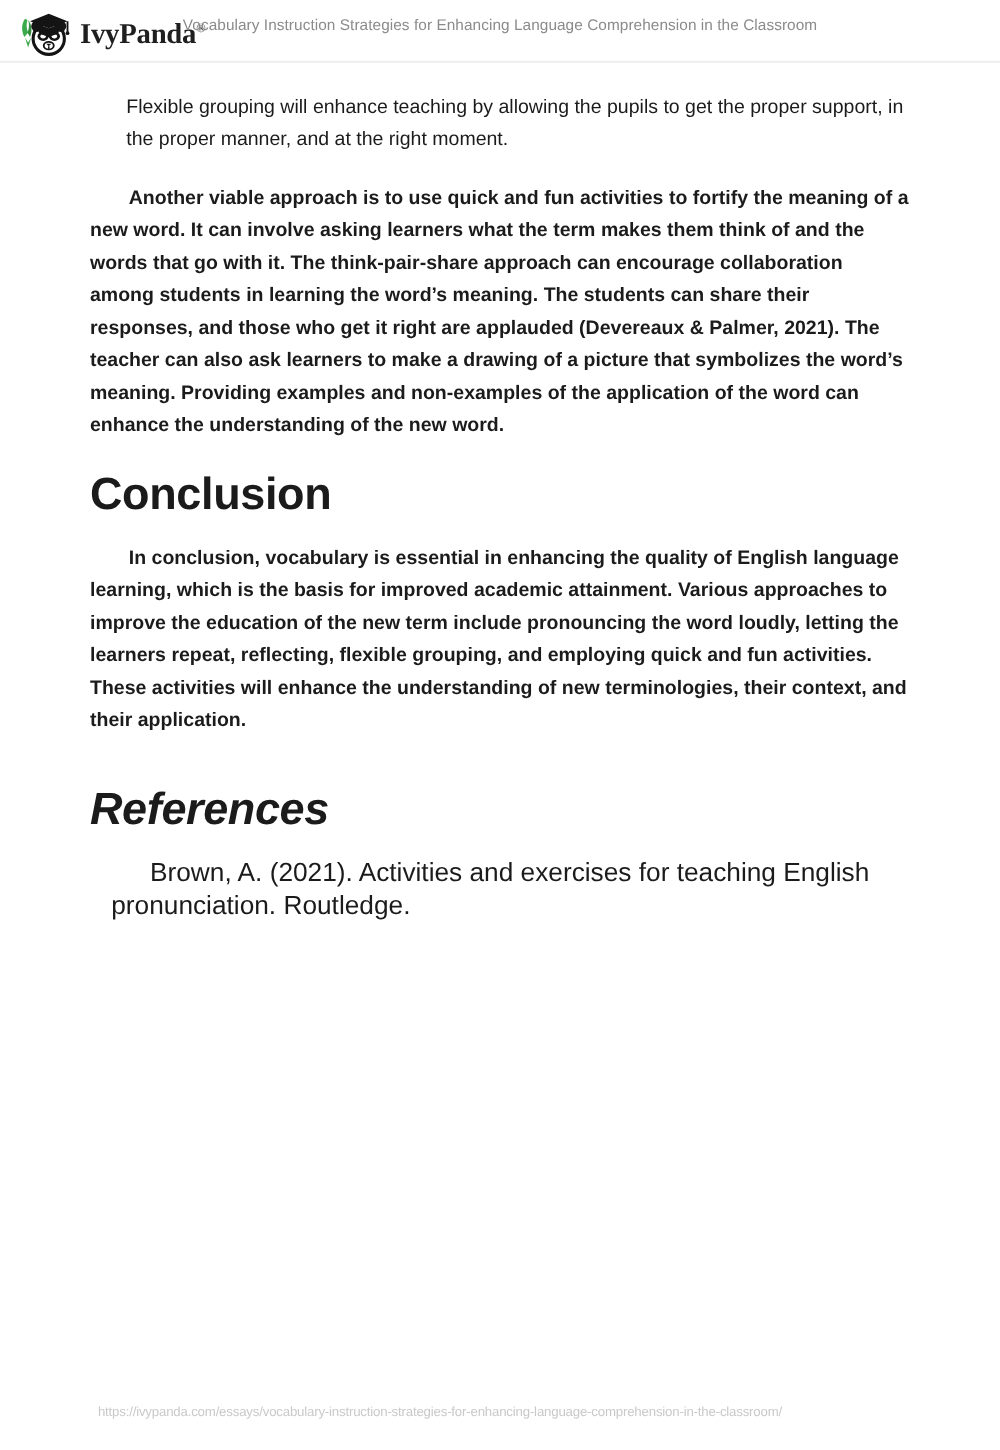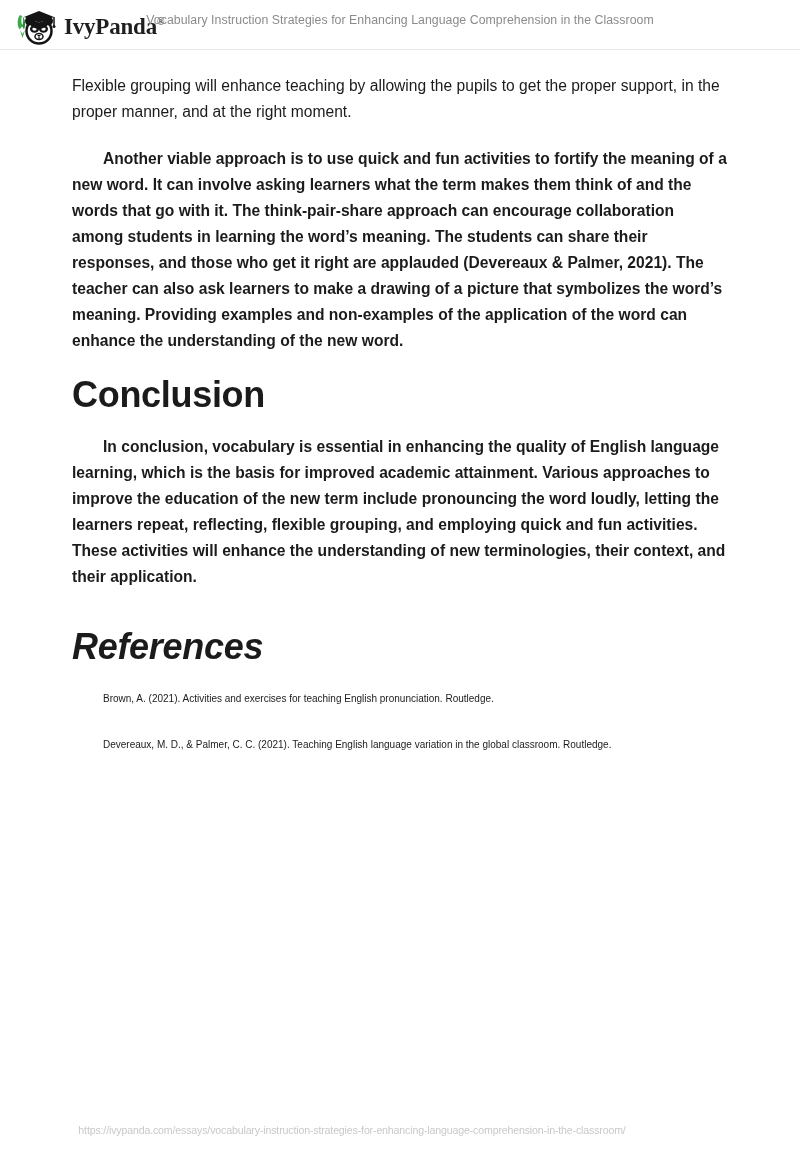--- a/index.html
+++ b/index.html
@@ -77,41 +77,42 @@
   .body-par {
     font-size: 15.6px;
     line-height: 26px;
     color: #1b1b1b;
     margin: 0 0 21px 0;
     text-align: left;
     letter-spacing: 0.01px;
   }
   .body-par.first-block {
     margin-top: 23px;
+    margin-left: 29px;
   }
   .body-par.indent {
     text-indent: 31px;
     font-weight: bold;
   }
   .section-heading {
     font-size: 36px;
     font-weight: bold;
     line-height: 34px;
     color: #1b1b1b;
     margin: 0 0 22px 0;
     letter-spacing: -0.3px;
   }
   .heading-conclusion { margin-top: 24px; }
   .heading-references { margin-top: 40px; font-style: italic; }
 
   .ref-par {
-    font-size: 10px;
+    font-size: 21px;
     line-height: 26px;
     color: #1b1b1b;
-    margin: 0 0 20px 0;
+    margin: 0 0 20px 17px;
     text-indent: 31px;
   }
 
   
   .page-footer {
     position: absolute;
     left: 0;
     bottom: 22px;
     width: 704px;
     text-align: center;
@@ -171,19 +172,18 @@
 
   <p class="body-par indent">Another viable approach is to use quick and fun activities to fortify the meaning of a new word. It can involve asking learners what the term makes them think of and the words that go with it. The think-pair-share approach can encourage collaboration among students in learning the word’s meaning. The students can share their responses, and those who get it right are applauded (Devereaux &amp; Palmer, 2021). The teacher can also ask learners to make a drawing of a picture that symbolizes the word’s meaning. Providing examples and non-examples of the application of the word can enhance the understanding of the new word.</p>
 
   <h2 class="section-heading heading-conclusion">Conclusion</h2>
 
   <p class="body-par indent">In conclusion, vocabulary is essential in enhancing the quality of English language learning, which is the basis for improved academic attainment. Various approaches to improve the education of the new term include pronouncing the word loudly, letting the learners repeat, reflecting, flexible grouping, and employing quick and fun activities. These activities will enhance the understanding of new terminologies, their context, and their application.</p>
 
   <h2 class="section-heading heading-references">References</h2>
 
   <p class="ref-par">Brown, A. (2021). Activities and exercises for teaching English pronunciation. Routledge.</p>
-  <p class="ref-par">Devereaux, M. D., &amp; Palmer, C. C. (2021). Teaching English language variation in the global classroom. Routledge.</p>
 
 </main>
 
 <div class="page-footer">
   <a class="footer-url" href="#">https://ivypanda.com/essays/vocabulary-instruction-strategies-for-enhancing-language-comprehension-in-the-classroom/</a>
 </div>
 
 </body></html>

